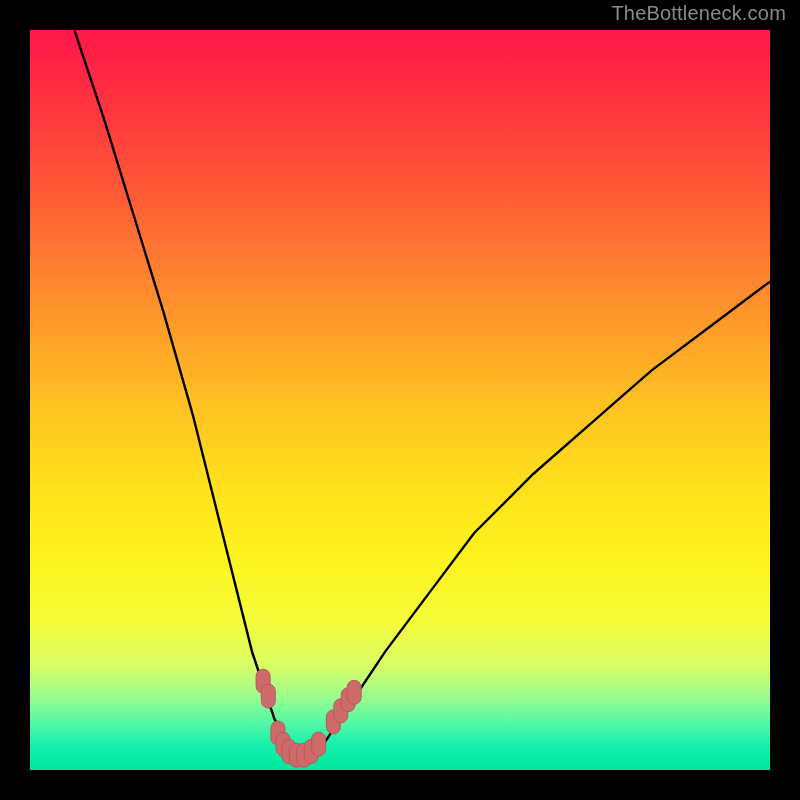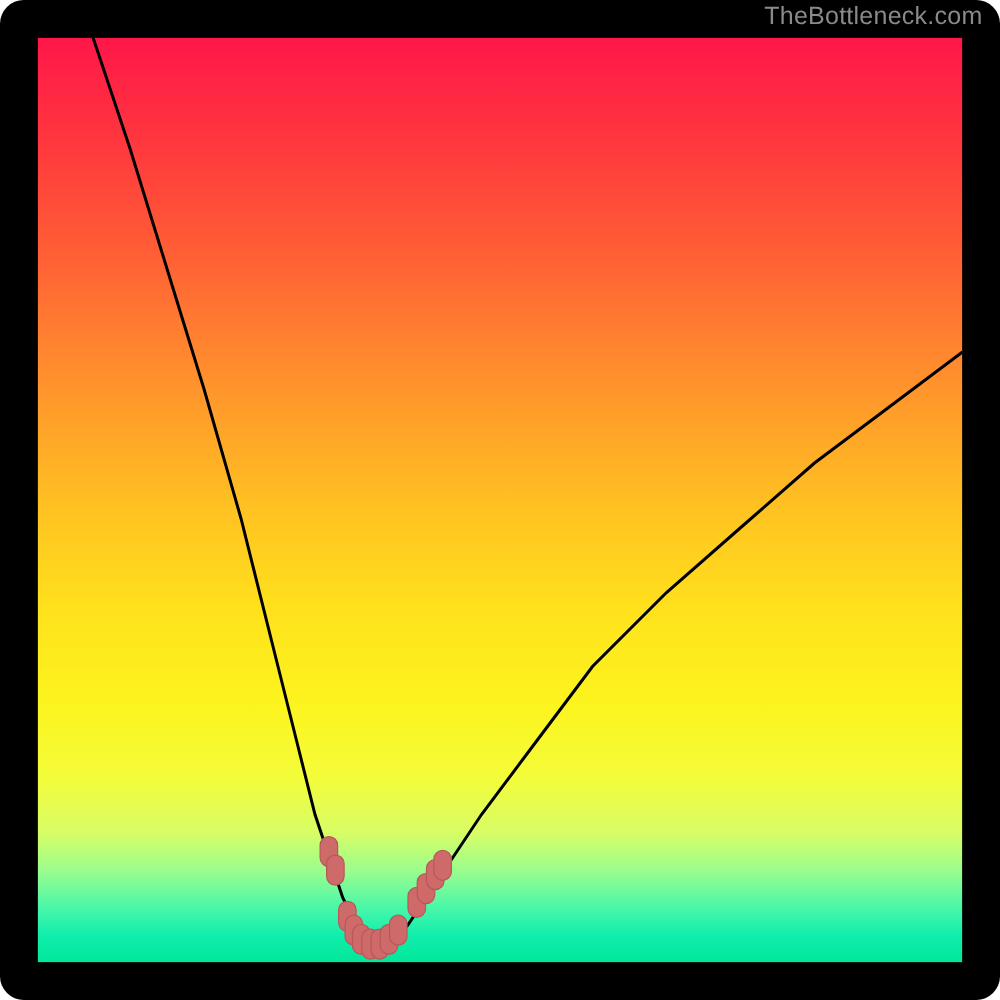--- a/index.html
+++ b/index.html
@@ -8,21 +8,20 @@
     width: 800px;
     height: 800px;
     overflow: hidden;
     font-family: Arial, Helvetica, sans-serif;
   }
   .frame {
     width: 800px;
     height: 800px;
     background: #000;
     position: relative;
-    border-radius: 19px;
   }
   .watermark {
     position: absolute;
     top: 2px;
     right: 14px;
     color: #8a8a8a;
     font-size: 20px;
     font-weight: 500;
     letter-spacing: 0.2px;
     z-index: 10;

